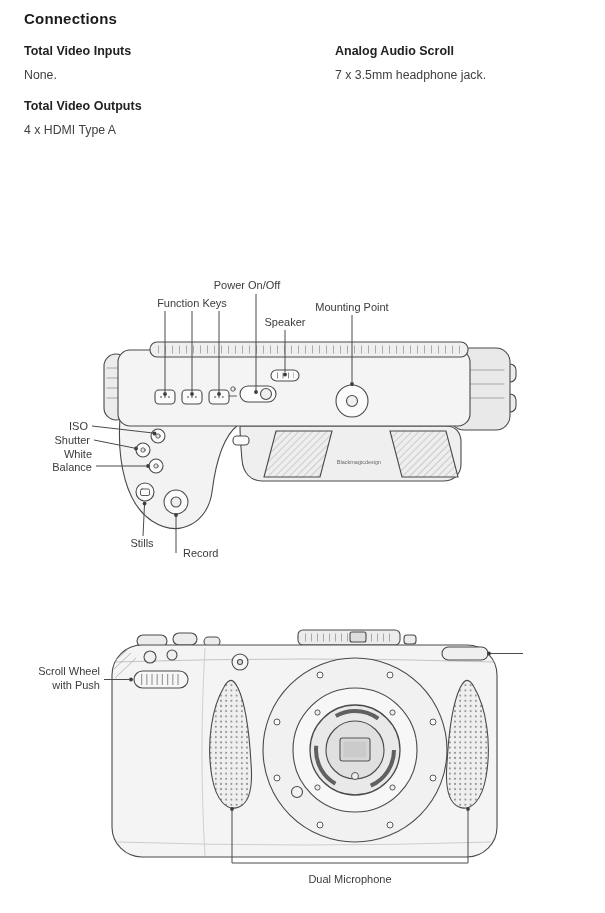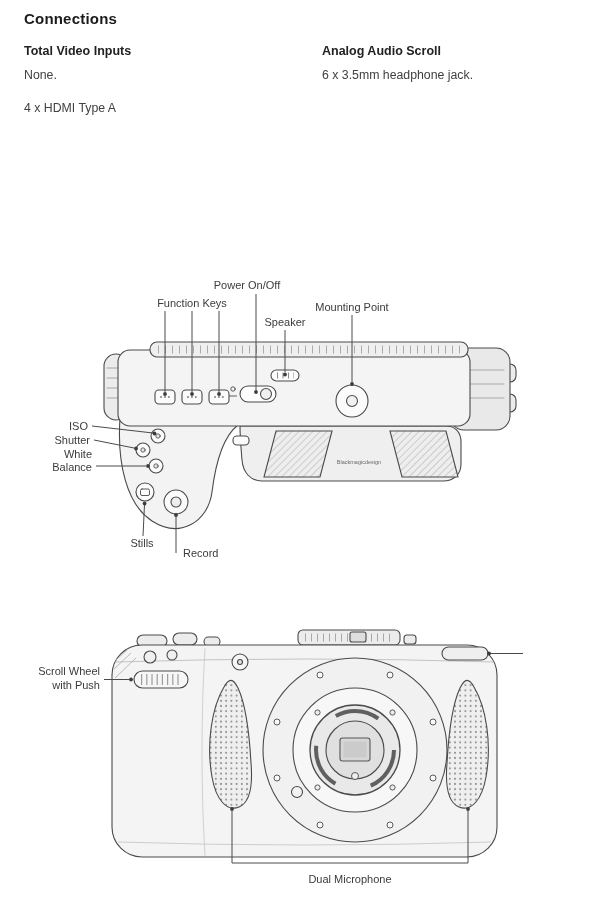--- a/index.html
+++ b/index.html
@@ -1,20 +1,20 @@
 <!DOCTYPE html>
 <html><head>
 <meta charset="utf-8">
 <style>
   html,body{margin:0;padding:0;background:#fff;}
   body{font-family:"Liberation Sans",sans-serif;}
   .page{position:relative;width:525px;height:913px;overflow:hidden;background:#fff;}
   .specs{position:absolute;left:24px;top:10px;width:578px;}
   .h{font-size:15px;font-weight:700;color:#1b1b1b;margin:0 0 17px;letter-spacing:.2px;}
-  .cols{display:grid;grid-template-columns:284px 1fr;column-gap:14px;}
+  .cols{display:grid;grid-template-columns:284px 1fr;column-gap:27px;}
   .t{font-size:12.5px;font-weight:700;color:#222;margin:0 0 5px;}
   .b{font-size:12.3px;color:#414141;line-height:19px;margin:8px 0 14px;white-space:pre-line;}
   svg{position:absolute;left:0;display:block;}
   .d1{top:270px;}
   .d2{top:615px;}
   svg text{font-family:"Liberation Sans",sans-serif;font-size:11px;fill:#3b3b3b;stroke:none;}
   svg text.brand{font-size:5.5px;fill:#6a6a6a;}
 </style>
 </head>
 <body>
@@ -23,29 +23,30 @@
 
   <div class="specs">
     <h1 class="h">Connections</h1>
     <div class="cols">
       <div>
         <div>
           <div class="t">Total Video Inputs</div>
           <div class="b">None.</div>
         </div>
         <div>
+          <div class="t">Total Video Outputs</div>
           <div class="b">4 x HDMI Type A</div>
         </div>
         <div>
         </div>
       </div>
       <div>
         <div>
           <div class="t">Analog Audio Scroll</div>
-          <div class="b">6 x 3.5mm headphone jack.</div>
+          <div class="b">7 x 3.5mm headphone jack.</div>
         </div>
       </div>
     </div>
   </div>
 
   <svg class="d1" width="605" height="300" viewBox="0 0 605 300">
     <defs>
       <pattern id="hatch1" width="5" height="5" patternUnits="userSpaceOnUse" patternTransform="rotate(45)">
         <rect width="5" height="5" fill="#eeeeee"></rect>
         <line x1="0" y1="0" x2="0" y2="5" stroke="#b9b9b9" stroke-width="1.3"></line>

